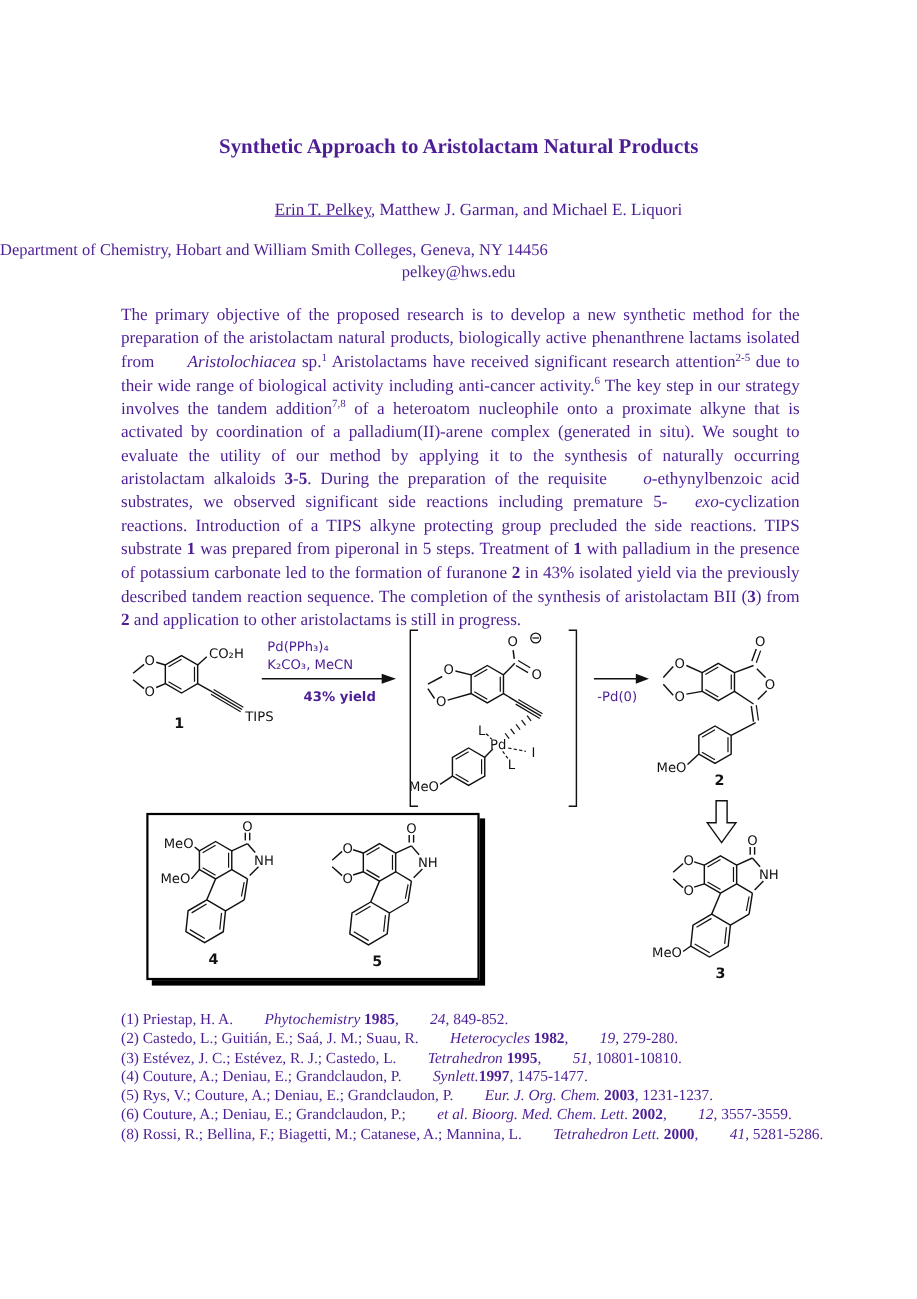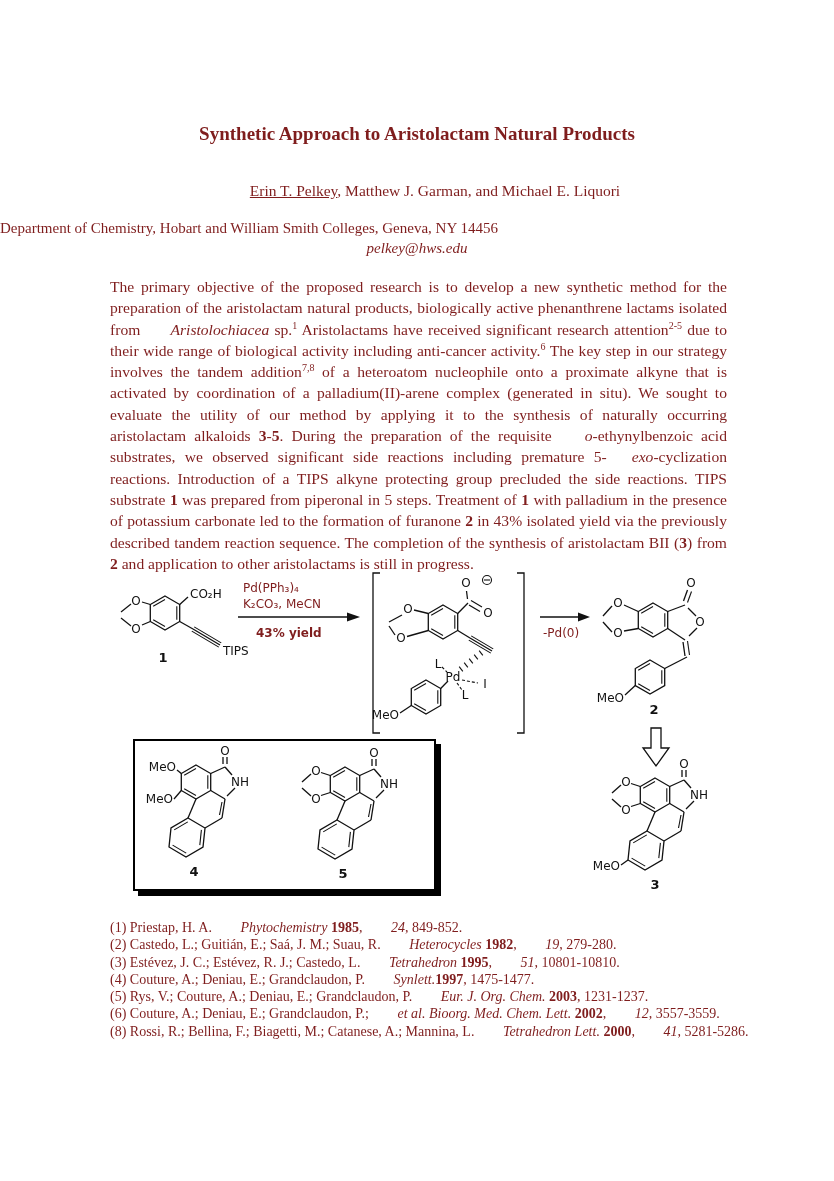--- a/index.html
+++ b/index.html
@@ -1,29 +1,29 @@
 <!DOCTYPE html>
 <html><head>
 <meta charset="utf-8">
 <style>
   html,body{margin:0;padding:0;background:#e8e8e8;}
   .page{position:relative;width:834px;height:1181px;background:#ffffff;margin:0 auto;
-        font-family:"Liberation Serif",serif;color:#7f1d1d;overflow:hidden;}
+        font-family:"Liberation Serif",serif;color:#4c1d95;overflow:hidden;}
   .abs{position:absolute;}
   .title{left:0;right:0;top:121px;text-align:center;font-weight:bold;font-size:19px;line-height:25px;}
   .authors{left:0;right:0;top:182px;text-align:center;font-size:15.5px;margin-left:36px;}
   .affil{left:0;right:0;top:220px;font-size:15px;}
-  .email{left:0;right:0;top:240px;text-align:center;font-size:15px;font-style:italic;}
+  .email{left:0;right:0;top:240px;text-align:center;font-size:15px;}
   .abstract{left:110px;width:617px;top:276px;font-size:15.6px;line-height:21.3px;text-align:justify;}
   .seg-i{font-style:italic;margin-left:25px;}
   .seg-b{font-weight:bold;}
   .seg-u{text-decoration:underline;}
   sup{font-size:10px;line-height:0;vertical-align:super;}
   .chemtxt{font-family:"DejaVu Sans","Liberation Sans",sans-serif;font-size:12px;white-space:nowrap;}
-  .chembold{font-weight:bold;}
+  .chembold{font-weight:bold;margin-left:20px;}
   .refs{left:110px;top:919px;font-size:14px;line-height:17.3px;}
   .ref-line{white-space:nowrap;}
   svg{overflow:visible;display:block;}
   .bond{stroke:#111;stroke-width:1.3;fill:none;}
   .bond-thin{stroke:#111;stroke-width:1.1;fill:none;}
   .bond-dash{stroke:#111;stroke-width:1.1;fill:none;stroke-dasharray:3,2;}
   .atom{font-family:"DejaVu Sans","Liberation Sans",sans-serif;font-size:12px;fill:#111;}
   .cnum{font-family:"DejaVu Sans","Liberation Sans",sans-serif;font-size:13px;font-weight:bold;fill:#111;}
   .fillhead{fill:#111;stroke:none;}
   .cmpd-box{left:133px;top:739px;width:299px;height:148px;border:2px solid #000;box-shadow:5px 5px 0 0 #000;background:#fff;}

